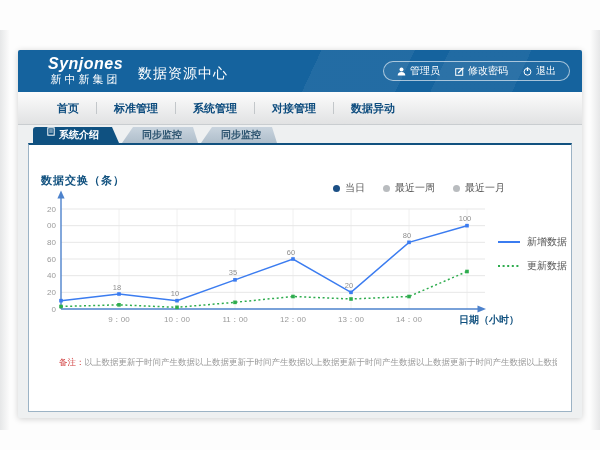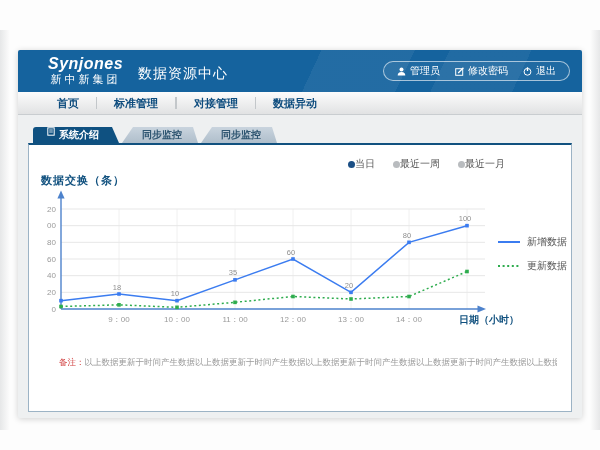--- a/index.html
+++ b/index.html
@@ -34,21 +34,21 @@
     position:absolute; right:12px; top:11px; height:20px; z-index:2;
     border:1px solid rgba(255,255,255,.6); border-radius:10px;
     background:rgba(255,255,255,.05);
     display:flex; align-items:center; gap:15px; padding:0 13px;
   }
   .pill-item { display:flex; align-items:center; gap:4px; color:#fff; font-size:10px; cursor:pointer; }
   .pill-item svg { display:block; }
 
   
   .nav {
-    position:absolute; left:0; top:42px; right:0; height:23px;
+    position:absolute; left:0; top:42px; right:0; height:33px;
     background:linear-gradient(#fcfcfc,#e1e2e3);
     border-bottom:1px solid #c9cdd0;
     display:flex; align-items:center; padding-left:22px;
   }
   .nav-item {
     color:#0d4c7e; font-size:11px; font-weight:bold;
     padding:0 17px; line-height:22px; cursor:pointer; white-space:nowrap;
   }
   .nav-div { width:1px; height:12px; background:#c3c7ca; }
 
@@ -68,21 +68,21 @@
     clip-path:polygon(11px 0, calc(100% - 5px) 0, 100% 100%, 0 100%);
     padding-left:20px; padding-right:16px;
   }
 
   
   .panel {
     position:absolute; left:10px; right:10px; top:93px; bottom:6px;
     background:#fff; border:1px solid #9cb3c5; border-top:2px solid #11517f;
   }
   .radio-group { position:absolute; top:12px; right:66px; display:flex; gap:18px; }
-  .radio { display:flex; align-items:center; font-size:10px; color:#555; cursor:pointer; }
+  .radio { display:flex; align-items:center; gap:5px; font-size:10px; color:#555; cursor:pointer;margin-top:24px; }
   .dot { width:7px; height:7px; border-radius:50%; background:#b9bcbf; }
   .radio.selected .dot { background:#1b4f85; }
 
   .ylabel { position:absolute; left:12px; top:28px; color:#11517f; font-size:11px; font-weight:bold; letter-spacing:1px; }
   .chart-wrap { position:absolute; left:18px; top:44px; }
   .xlabel { position:absolute; left:430px; top:168px; color:#11517f; font-size:10px; font-weight:bold; }
 
   .legend { position:absolute; left:468px; top:90px; }
   .legend-row { display:flex; align-items:center; gap:6px; font-size:10px; color:#555; margin-bottom:10px; cursor:pointer;text-align:right; }
 
@@ -131,20 +131,21 @@
         <span>退出</span>
       </span>
     </div>
   </header>
 
   <nav class="nav">
     <span class="nav-item">首页</span>
     <span class="nav-div"></span>
     <span class="nav-item">标准管理</span>
     <span class="nav-div"></span>
+    <span class="nav-item">系统管理</span>
     <span class="nav-div"></span>
     <span class="nav-item">对接管理</span>
     <span class="nav-div"></span>
     <span class="nav-item">数据异动</span>
   </nav>
 
   <div class="tabs">
     <div class="tab active">
       <svg width="8" height="9" viewBox="0 0 8 9">
         <rect x="0.8" y="0.8" width="6.4" height="7.4" fill="none" stroke="#fff" stroke-width="1"></rect>

